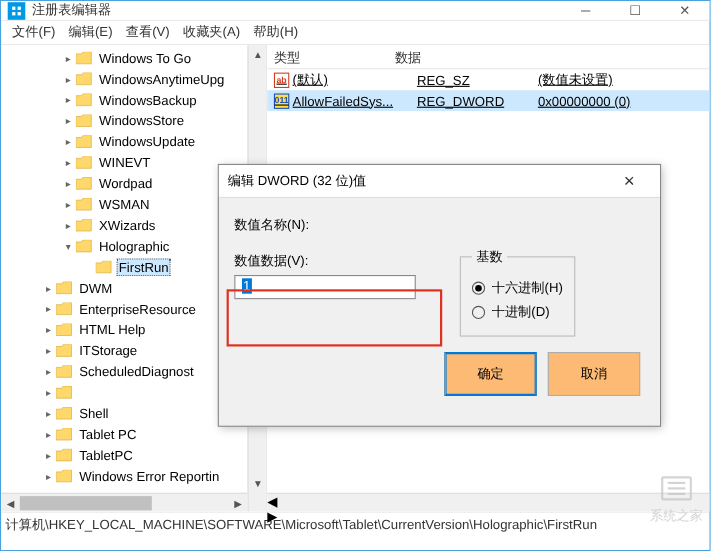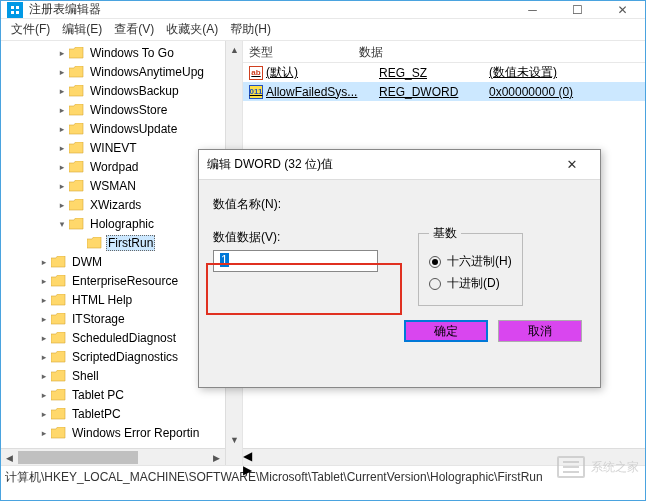--- a/index.html
+++ b/index.html
@@ -50,23 +50,23 @@
 .dlg-left { width: 185px; }
 .dlg-input2 { width: 165px; height: 22px; border: 1px solid #888; background: #fff; padding: 2px 6px; color: #000; }
 .highlight-box { position: absolute; left: 205px; top: 262px; width: 196px; height: 52px; border: 2px solid #e03020; pointer-events: none; }
 .sel-text { background: #0078d7; color: #fff; padding: 0 1px; }
 .fieldset { border: 1px solid #bbb; padding: 6px 10px 8px; }
 .fieldset legend { padding: 0 4px; }
 .radio-row { display: flex; align-items: center; gap: 6px; margin: 5px 0; }
 .radio-dot { width: 12px; height: 12px; border: 1px solid #555; border-radius: 50%; display: inline-flex; align-items: center; justify-content: center; }
 .radio-dot.checked::after { content: ""; width: 6px; height: 6px; background: #000; border-radius: 50%; }
 .dlg-buttons { display: flex; gap: 10px; justify-content: flex-end; margin-top: 14px; padding-right: 4px; }
-.dlg-btn { width: 84px; height: 22px; background: #d946ef; border: 1px solid #adadad; display: flex; align-items: center; justify-content: center; color: #000; }
+.dlg-btn { width: 84px; height: 40px; background: #fdba74; border: 1px solid #adadad; display: flex; align-items: center; justify-content: center; color: #000; }
 .dlg-btn.default { border: 1px solid #0078d7; box-shadow: inset 0 0 0 1px #0078d7; }
-.watermark { position: absolute; right: 6px; bottom: 22px; color: #c6c6c6; font-size: 14px; pointer-events: none; display: flex; align-items: center; gap: 6px; opacity: .75; }
+.watermark { position: absolute; right: 6px; bottom: 22px; color: #c6c6c6; font-size: 14px; pointer-events: none; display: flex; align-items: center; gap: 6px; opacity: .75; flex-direction: column; }
 .watermark .wm-icon { width: 28px; height: 22px; border: 2px solid #c6c6c6; border-radius: 2px; position: relative; }
 .watermark .wm-icon::after { content:""; position:absolute; left:4px; right:4px; top:3px; height:2px; background:#c6c6c6; box-shadow:0 5px 0 #c6c6c6, 0 10px 0 #c6c6c6; }
 .list-scroll-h { position: absolute; left: 0; bottom: 0; height: 17px; width: 100%; background: #f0f0f0; border-top: 1px solid #ddd; }
 </style>
 </head>
 <body>
 
 <div class="titlebar">
   <span class="app-icon">
     <svg viewBox="0 0 12 12">
@@ -241,21 +241,20 @@
           </span>
           <span class="node-label">ScheduledDiagnost</span>
         </div>
         <div class="tree-row" style="padding-left: 36px;">
           <span class="expander">▸</span>
           <span class="folder-icon">
             <svg viewBox="0 0 15 12">
               <path d="M0 2 L5 2 L6.5 0 L14 0 L14 11 L0 11 Z" fill="#ffd86b" stroke="#d6a937" stroke-width="0.6"></path>
             </svg>
           </span>
-          <span class="node-label">ScriptedDiagnostics</span>
         </div>
         <div class="tree-row" style="padding-left: 36px;">
           <span class="expander">▸</span>
           <span class="folder-icon">
             <svg viewBox="0 0 15 12">
               <path d="M0 2 L5 2 L6.5 0 L14 0 L14 11 L0 11 Z" fill="#ffd86b" stroke="#d6a937" stroke-width="0.6"></path>
             </svg>
           </span>
           <span class="node-label">Shell</span>
         </div>

